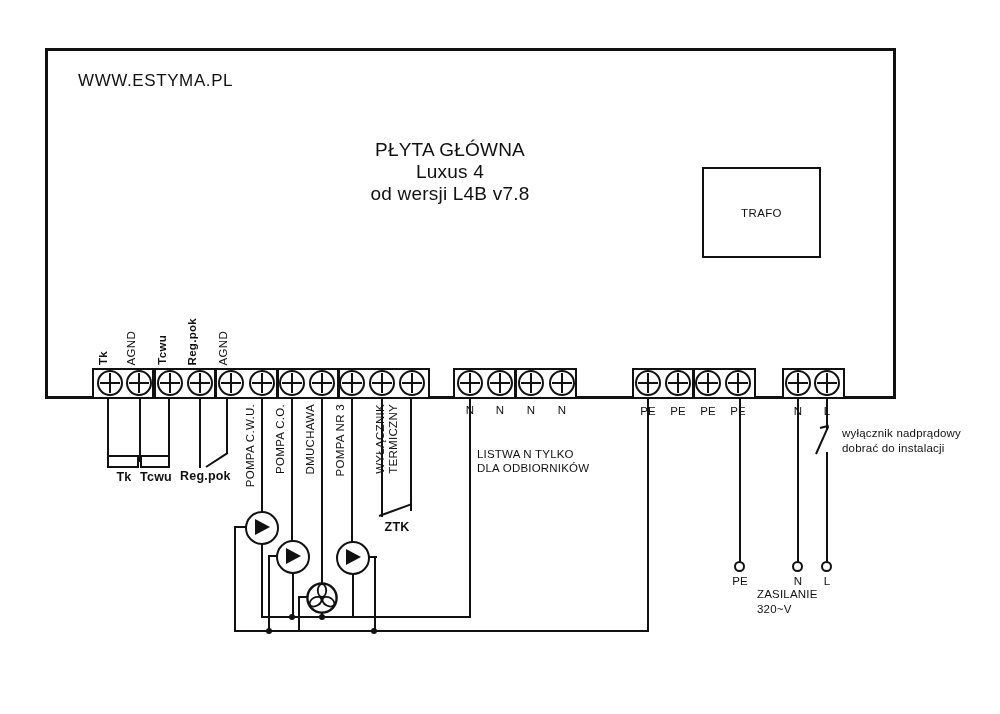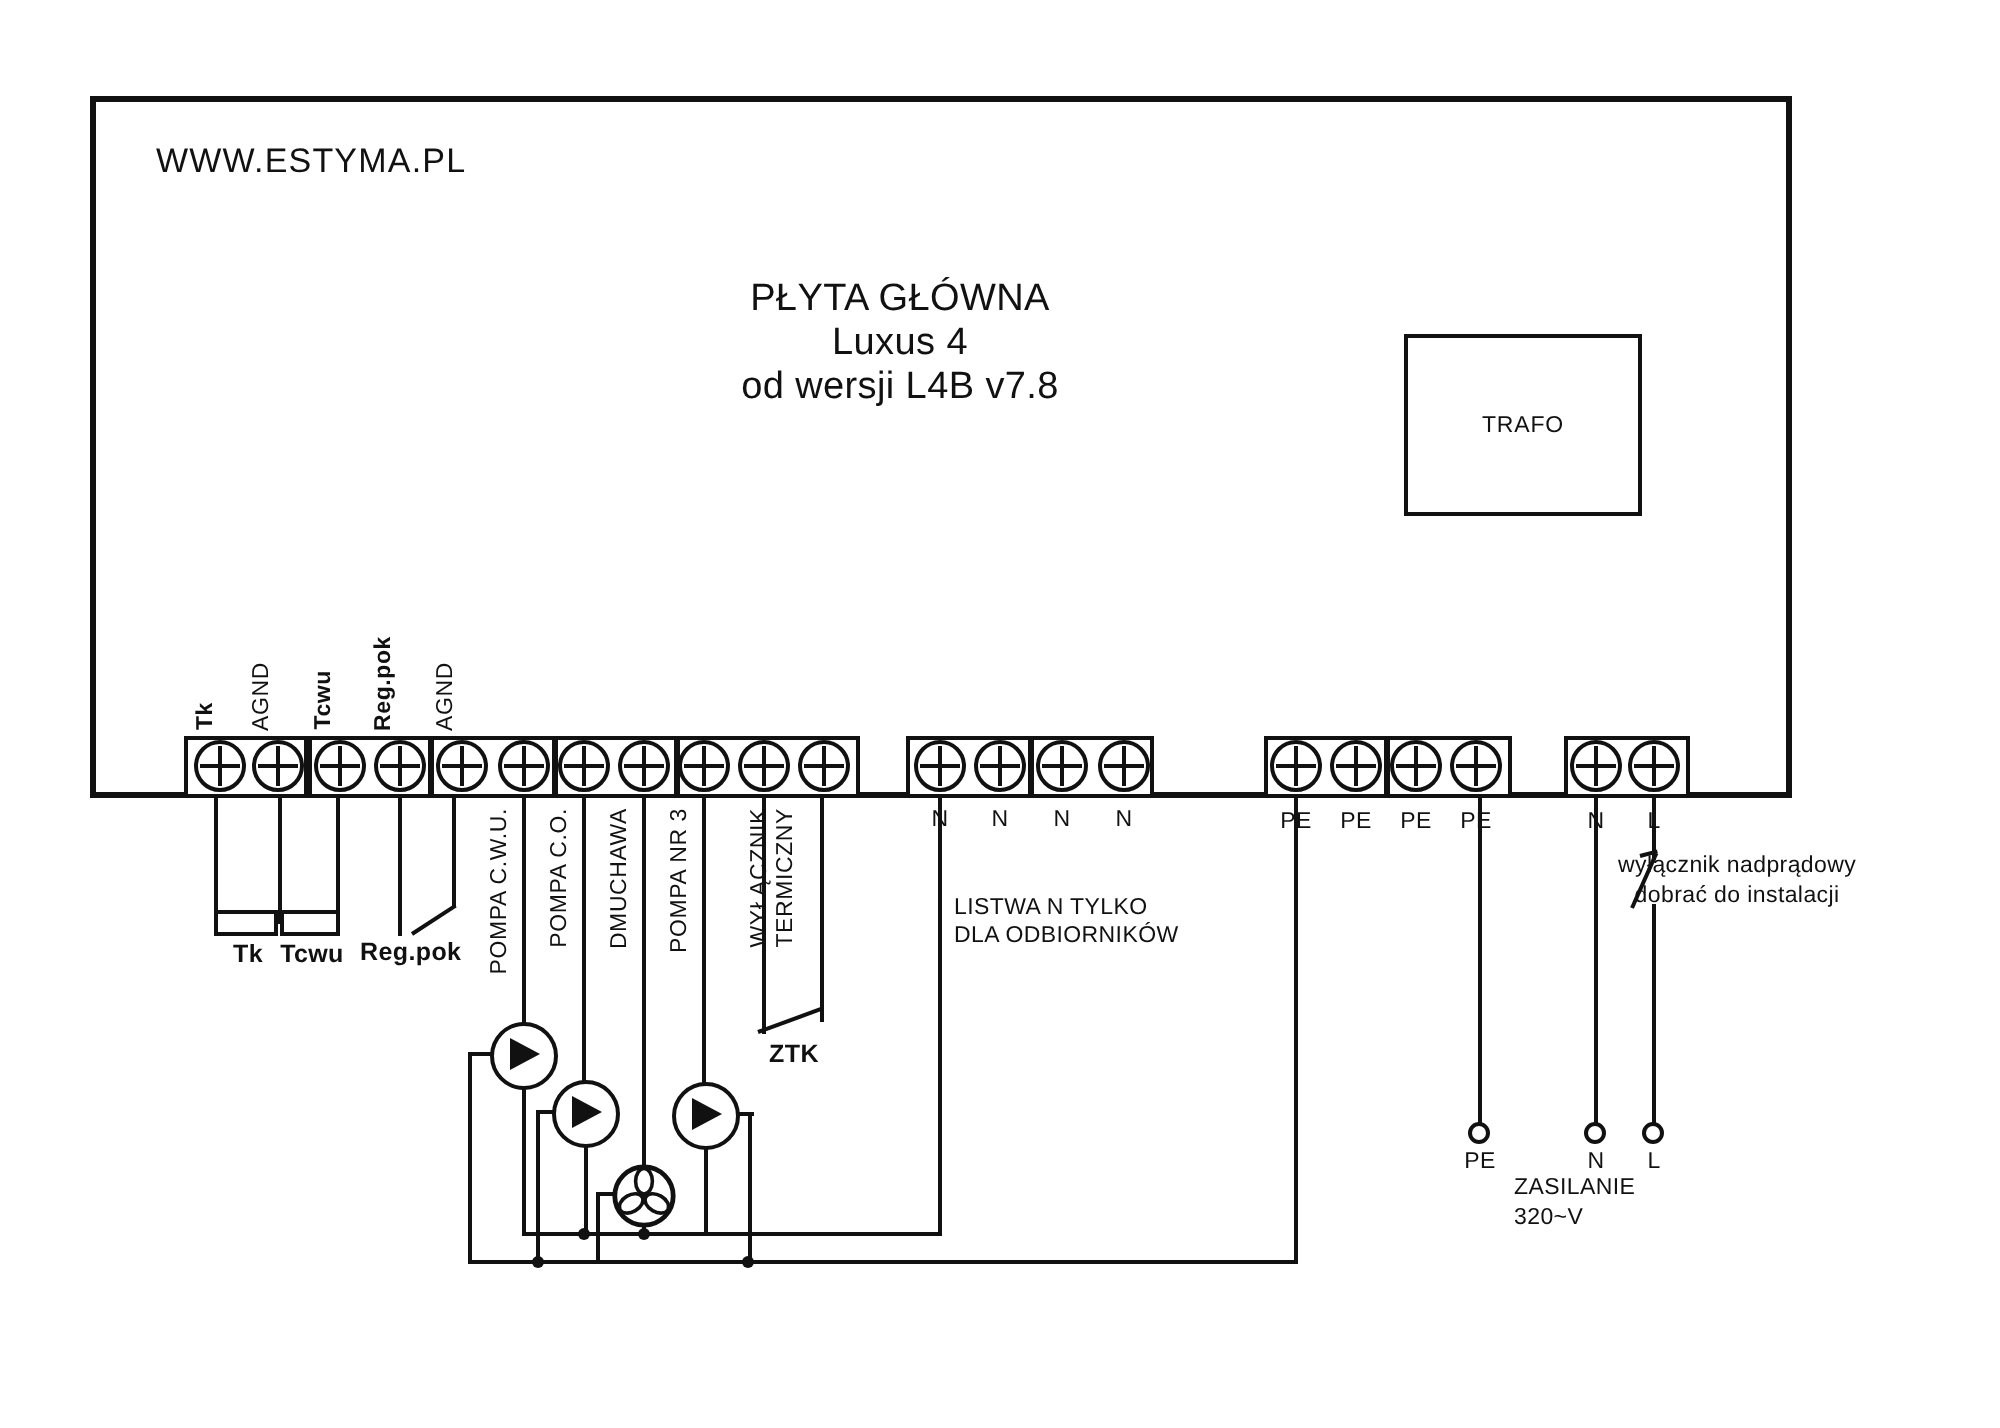--- a/index.html
+++ b/index.html
@@ -183,21 +183,21 @@
   <div class="lbl ctr" style="left:636px;top:404px;width:24px;">PE</div>
   <div class="lbl ctr" style="left:666px;top:404px;width:24px;">PE</div>
   <div class="lbl ctr" style="left:696px;top:404px;width:24px;">PE</div>
   <div class="lbl ctr" style="left:726px;top:404px;width:24px;">PE</div>
 
   <div class="lbl ctr" style="left:786px;top:404px;width:24px;">N</div>
   <div class="lbl ctr" style="left:815px;top:404px;width:24px;">L</div>
 
   <div class="lbl" style="left:477px;top:447px;">LISTWA N TYLKO
 DLA ODBIORNIKÓW</div>
-  <div class="lbl" style="left:809px;top:426px;line-height:15px;text-align:center;">wyłącznik nadprądowy
+  <div class="lbl" style="left:842px;top:426px;line-height:15px;">wyłącznik nadprądowy
 dobrać do instalacji</div>
 
   <div class="lbl ctr" style="left:727px;top:574px;width:26px;">PE</div>
   <div class="lbl ctr" style="left:785px;top:574px;width:26px;">N</div>
   <div class="lbl ctr" style="left:814px;top:574px;width:26px;">L</div>
   <div class="lbl" style="left:757px;top:587px;line-height:15px;">ZASILANIE
 320~V</div>
 
 </div>
 

